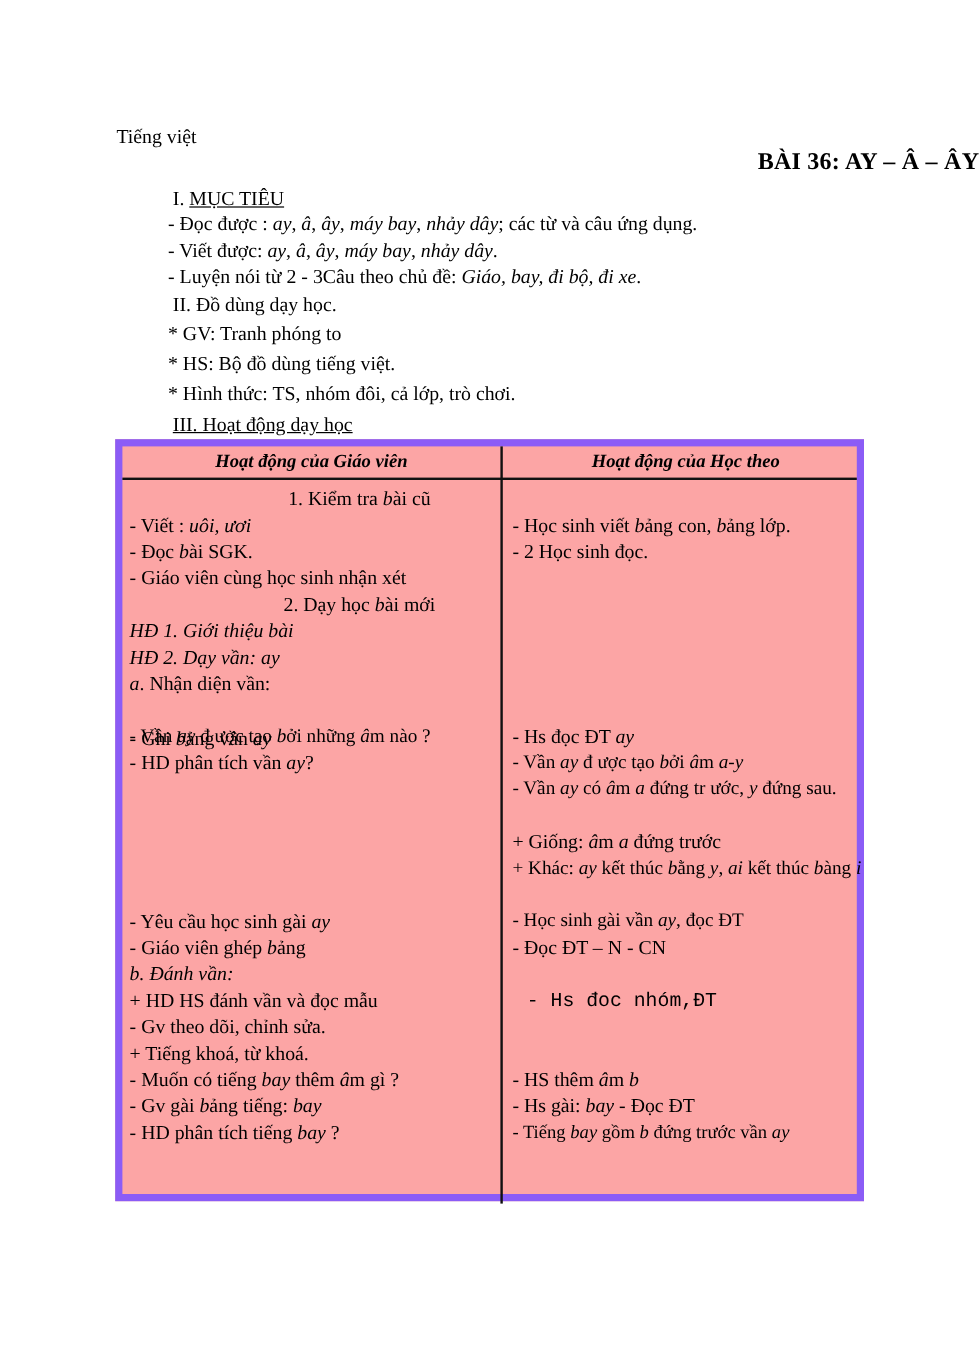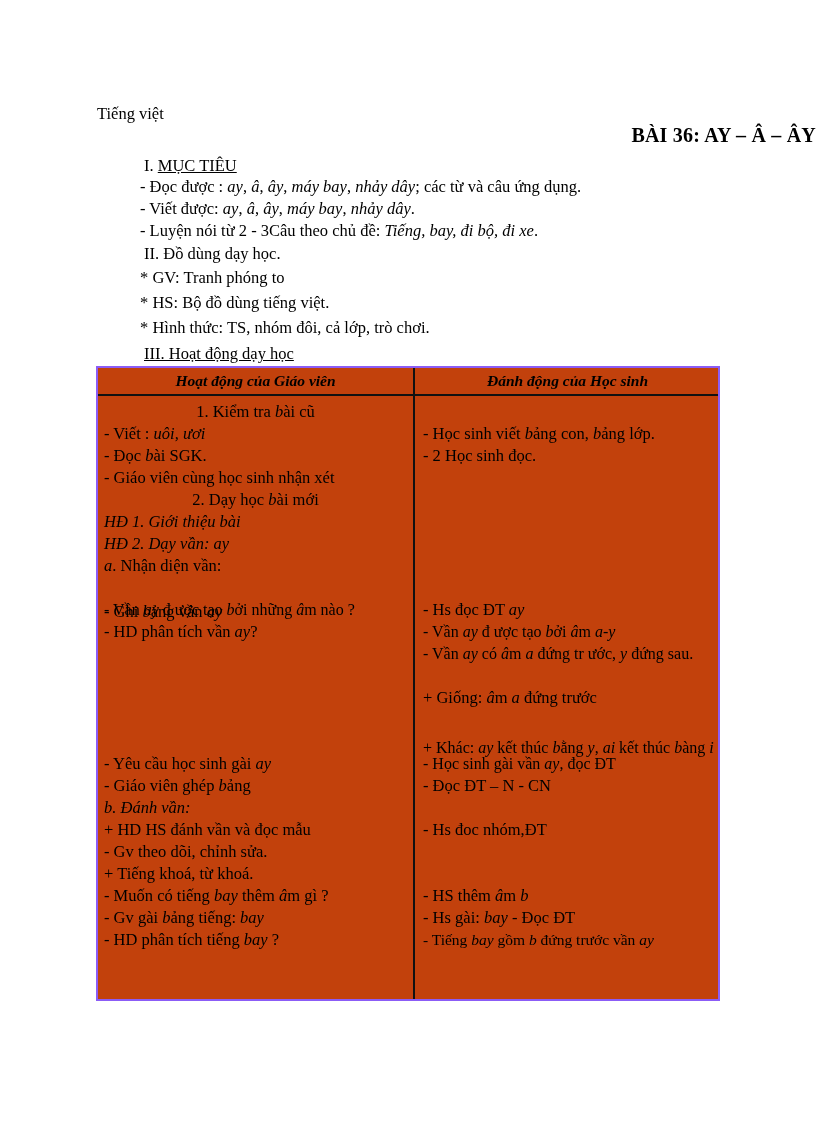--- a/index.html
+++ b/index.html
@@ -66,23 +66,23 @@
   }
   .it { font-style: italic; }
 
   
   .tbl {
     position: absolute;
     left: 96px;
     top: 366px;
     width: 624px;
     height: 635px;
-    border: 2px solid #8b5cf6;
+    border: 6px solid #8b5cf6;
     box-sizing: border-box;
-    background: #c2410c;
+    background: #fca5a5;
   }
   .tbl-headrow {
     position: absolute;
     left: 0; top: 0;
     width: 100%;
     height: 28px;
     border-bottom: 2px solid #111;
     box-sizing: border-box;
   }
   .tbl-vline {
@@ -113,56 +113,56 @@
   .cell-gv { left: 0;     width: 315px; height: 603px; }
   .cell-hs { left: 317px; width: 305px; height: 603px; }
 
   .row {
     position: absolute;
     font-size: 16.5px;
     line-height: 22px;
     white-space: nowrap;
   }
   .row.wrap { white-space: normal; }
-  .row.center { text-align: center; width: 100%; left: 0 !important; }
+  .row.center { text-align: center; width: 100%; left: 0 !important; padding-left: 40px; }
 </style>
 </head>
 <body>
 
 <div class="page">
 
   <div class="subject">Tiếng việt</div>
   <div class="lesson-title">BÀI 36: AY – Â – ÂY</div>
 
   <div class="sec-head" style="top:155px;">
     <span>I.&nbsp;</span><span class="u">MỤC TIÊU</span>
   </div>
   <div class="bullet-line" style="top:176px;">
     <span>- Đọc được : <i>ay</i>, <i>â</i>, <i>ây</i>, <i>máy bay</i>, <i>nhảy dây</i>; các từ và câu ứng dụng.</span>
   </div>
   <div class="bullet-line" style="top:198px;">
     <span>- Viết được: <i>ay</i>, <i>â</i>, <i>ây</i>, <i>máy bay</i>, <i>nhảy dây</i>.</span>
   </div>
   <div class="bullet-line" style="top:220px;">
-    <span>- Luyện nói từ 2 - 3Câu theo chủ đề: <i>Tiếng, bay, đi bộ, đi xe</i>.</span>
+    <span>- Luyện nói từ 2 - 3Câu theo chủ đề: <i>Giáo, bay, đi bộ, đi xe</i>.</span>
   </div>
 
   <div class="sec-head" style="top:243px;">II. Đồ dùng dạy học.</div>
   <div class="bullet-line" style="top:267px;">* GV: Tranh phóng to</div>
   <div class="bullet-line" style="top:292px;">* HS: Bộ đồ dùng tiếng việt.</div>
   <div class="bullet-line" style="top:317px;">* Hình thức: TS, nhóm đôi, cả lớp, trò chơi.</div>
 
   <div class="sec-head" style="top:343px;">
     <span class="u">III. Hoạt động dạy học</span>
   </div>
 
   <div class="tbl">
     <div class="tbl-headrow">
       <div class="th th-gv">Hoạt động của Giáo viên</div>
-      <div class="th th-hs">Đánh động của Học sinh</div>
+      <div class="th th-hs">Hoạt động của Học theo</div>
     </div>
     <div class="tbl-vline"></div>
 
     <div class="cell cell-gv">
       <div class="row center" style="top:5px;">1. Kiểm tra <i>b</i>ài cũ</div>
       <div class="row" style="left:6px; top:27px;">- Viết : <i>uôi, ươi</i></div>
       <div class="row" style="left:6px; top:49px;">- Đọc <i>b</i>ài SGK.</div>
       <div class="row" style="left:6px; top:71px;">- Giáo viên cùng học sinh nhận xét</div>
       <div class="row center" style="top:93px;">2. Dạy học <i>b</i>ài mới</div>
       <div class="row it" style="left:6px; top:115px;">HĐ 1. Giới thiệu bài</div>
@@ -182,23 +182,23 @@
       <div class="row" style="left:6px; top:533px;">- HD phân tích tiếng  <i>bay</i> ?</div>
     </div>
 
     <div class="cell cell-hs">
       <div class="row" style="left:8px; top:27px;">- Học sinh viết <i>b</i>ảng con, <i>b</i>ảng lớp.</div>
       <div class="row" style="left:8px; top:49px;">- 2 Học sinh đọc.</div>
       <div class="row" style="left:8px; top:203px;">- Hs đọc ĐT  <i>ay</i></div>
       <div class="row" style="left:8px; top:225px; font-size:16px;">- Vần  <i>ay</i> đ   ược tạo <i>b</i>ởi <i>â</i>m <i>a-y</i></div>
       <div class="row wrap" style="left:8px; top:247px; width:292px; font-size:16px;">- Vần <i>ay</i>  có <i>â</i>m <i>a</i> đứng tr   ước, <i>y</i> đứng sau.</div>
       <div class="row" style="left:8px; top:291px;">+ Giống:  <i>â</i>m <i>a</i> đứng trước</div>
-      <div class="row wrap" style="left:8px; top:313px; width:292px; font-size:16px;margin-top:28px;">+ Khác: <i>ay</i>  kết thúc <i>b</i>ằng <i>y</i>, <i>ai</i> kết thúc <i>b</i>àng <i>i</i></div>
+      <div class="row wrap" style="left:8px; top:313px; width:292px; font-size:16px;">+ Khác: <i>ay</i>  kết thúc <i>b</i>ằng <i>y</i>, <i>ai</i> kết thúc <i>b</i>àng <i>i</i></div>
       <div class="row" style="left:8px; top:357px; font-size:16px;">- Học sinh gài vần <i>ay</i>, đọc ĐT</div>
       <div class="row" style="left:8px; top:379px;">- Đọc  ĐT – N - CN</div>
-      <div class="row" style="left:8px; top:423px;">- Hs đoc nhóm,ĐT</div>
+      <div class="row" style="left:20px; top:423px;font-family:Liberation Mono, monospace;">- Hs đoc nhóm,ĐT</div>
       <div class="row" style="left:8px; top:489px;">- HS thêm <i>â</i>m <i>b</i></div>
       <div class="row" style="left:8px; top:511px;">- Hs gài:  <i>bay</i> - Đọc ĐT</div>
       <div class="row" style="left:8px; top:533px; font-size:15.5px;">- Tiếng <i>bay</i> gồm <i>b</i> đứng trước vần <i>ay</i></div>
     </div>
   </div>
 
 </div>
 
 </body></html>

